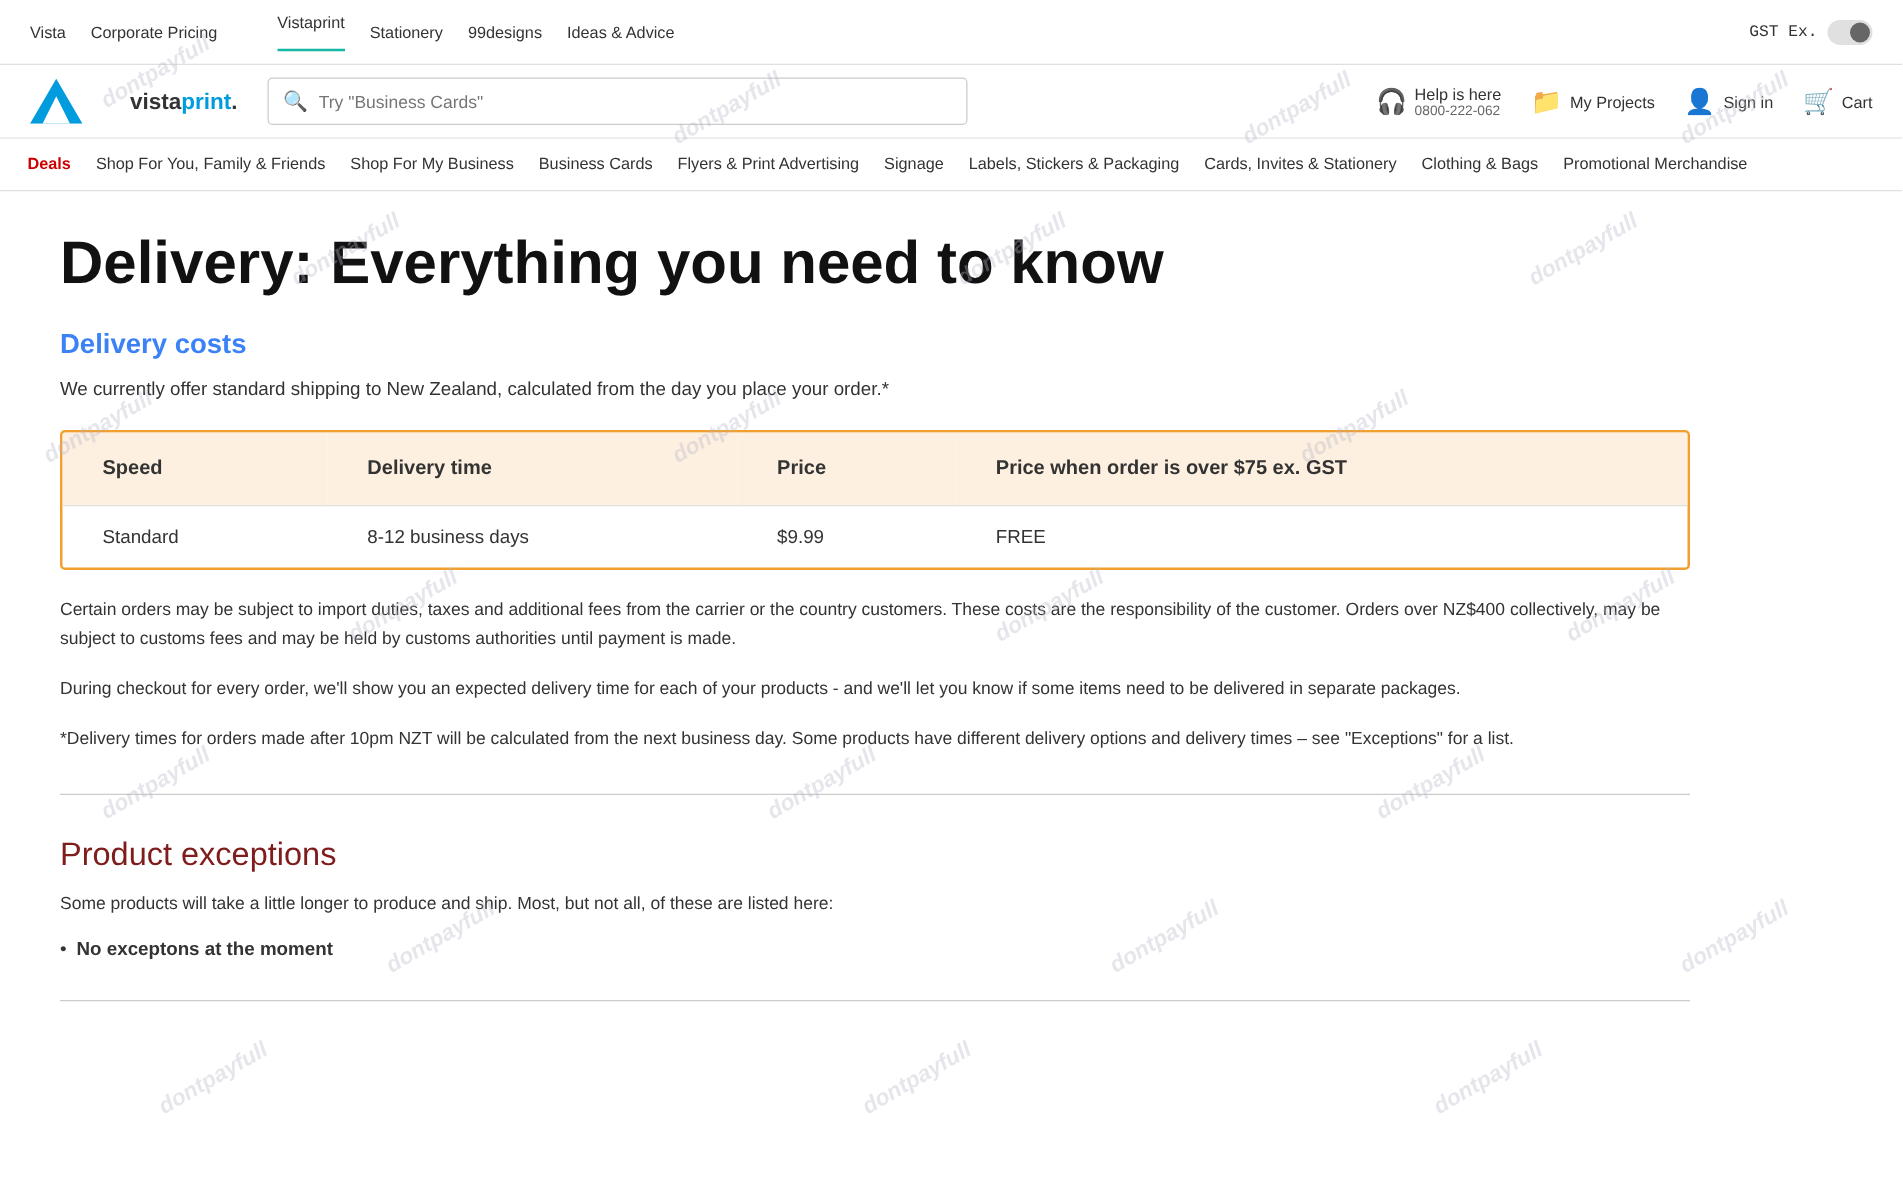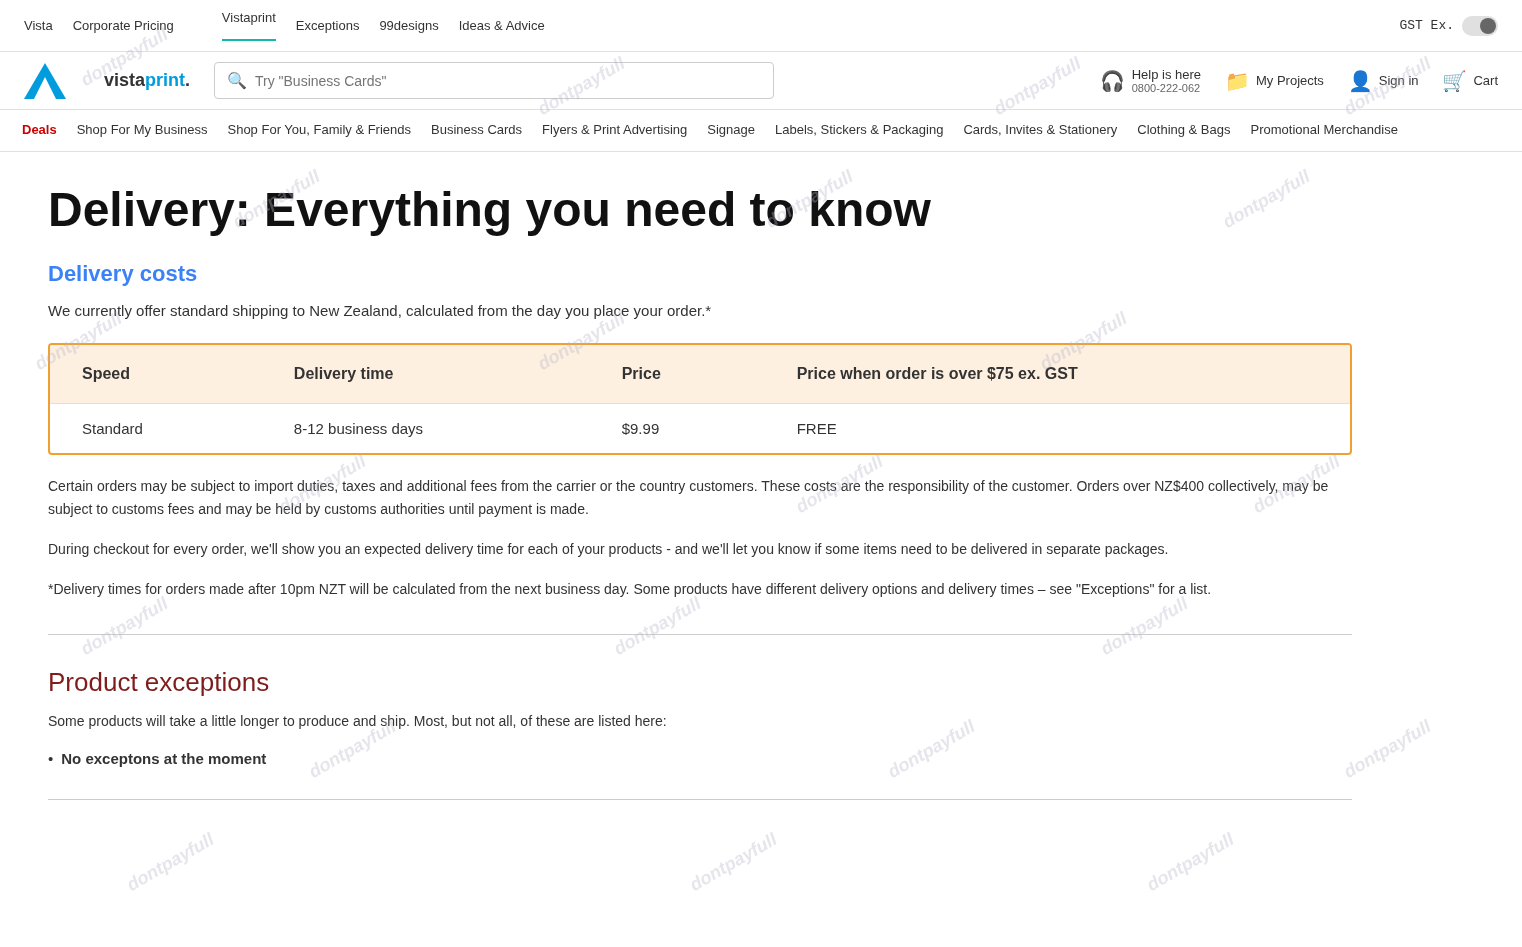--- a/index.html
+++ b/index.html
@@ -269,21 +269,21 @@
   <span class="watermark-text" style="top:90%;left:8%">dontpayfull</span>
   <span class="watermark-text" style="top:90%;left:45%">dontpayfull</span>
   <span class="watermark-text" style="top:90%;left:75%">dontpayfull</span>
 </div>
 
 <nav class="top-nav">
   <div class="top-nav-links">
     <a class="top-nav-link">Vista</a>
     <a class="top-nav-link">Corporate Pricing</a>
     <a class="top-nav-link active">Vistaprint</a>
-    <a class="top-nav-link">Exceptions</a>
+    <a class="top-nav-link">Stationery</a>
     <a class="top-nav-link">99designs</a>
     <a class="top-nav-link">Ideas &amp; Advice</a>
   </div>
   <div class="gst-toggle">
     <span>GST Ex.</span>
     <div class="toggle-switch on">
       <div class="toggle-knob"></div>
     </div>
   </div>
 </nav>
@@ -323,22 +323,22 @@
     </a>
     <a class="header-action">
       <span class="header-action-icon">🛒</span>
       <span>Cart</span>
     </a>
   </div>
 </header>
 
 <nav class="category-nav">
   <a class="category-nav-item deals">Deals</a>
+  <a class="category-nav-item">Shop For You, Family &amp; Friends</a>
   <a class="category-nav-item">Shop For My Business</a>
-  <a class="category-nav-item">Shop For You, Family &amp; Friends</a>
   <a class="category-nav-item">Business Cards</a>
   <a class="category-nav-item">Flyers &amp; Print Advertising</a>
   <a class="category-nav-item">Signage</a>
   <a class="category-nav-item">Labels, Stickers &amp; Packaging</a>
   <a class="category-nav-item">Cards, Invites &amp; Stationery</a>
   <a class="category-nav-item">Clothing &amp; Bags</a>
   <a class="category-nav-item">Promotional Merchandise</a>
 
 </nav>
 

